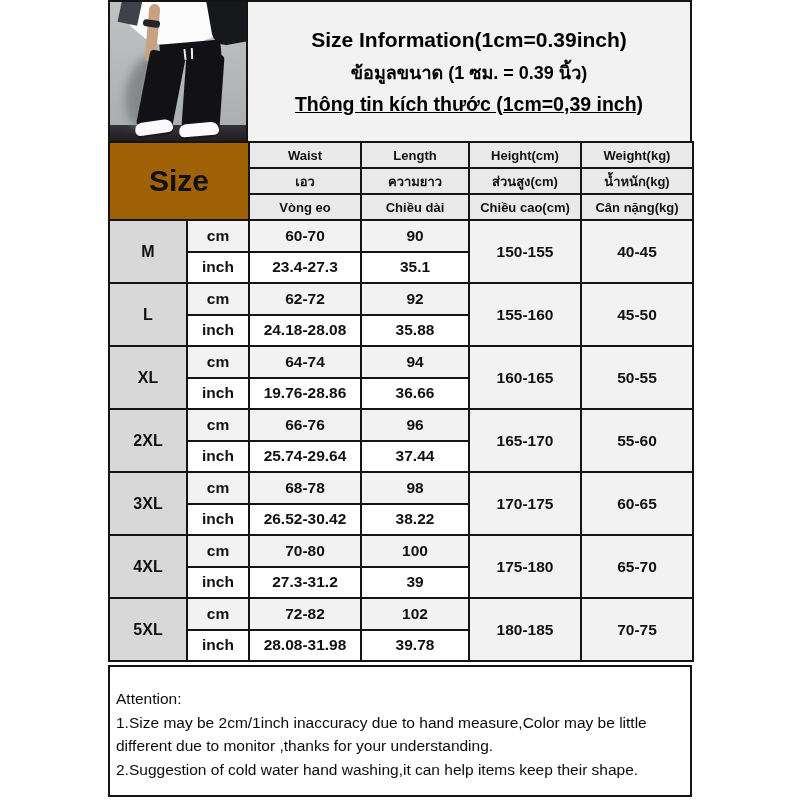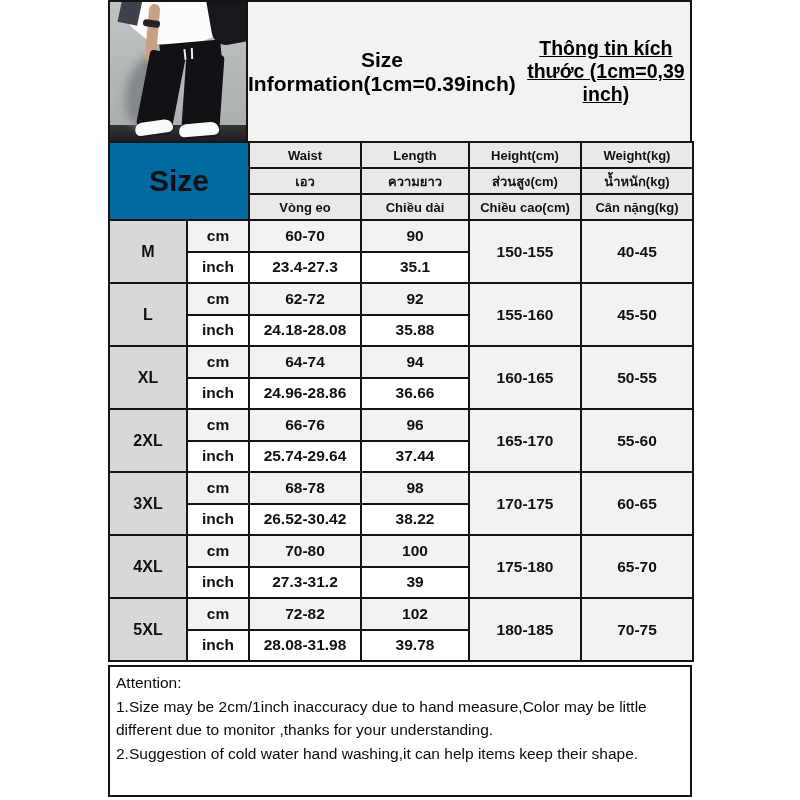--- a/index.html
+++ b/index.html
@@ -28,49 +28,49 @@
   .ph-waist{left:50px;top:40px;width:61px;height:18px;background:#121216;transform:rotate(-5deg);}
   .ph-leg-left{left:33px;top:50px;width:36px;height:77px;background:#121216;transform:rotate(11deg);border-radius:4px;}
   .ph-leg-right{left:74px;top:52px;width:38px;height:75px;background:#121216;transform:rotate(4deg);border-radius:4px;}
   .ph-string1{left:74px;top:47px;width:2px;height:11px;background:#ececec;transform:rotate(-6deg);}
   .ph-string2{left:81px;top:46px;width:2px;height:11px;background:#ececec;transform:rotate(-2deg);}
   .ph-shoe-left{left:25px;top:119px;width:38px;height:13px;background:#fafafa;border-radius:9px 10px 6px 6px;transform:rotate(-8deg);box-shadow:0 2px 0 rgba(0,0,0,.3);}
   .ph-shoe-right{left:69px;top:121px;width:40px;height:13px;background:#fafafa;border-radius:9px 10px 6px 6px;transform:rotate(-5deg);box-shadow:0 2px 0 rgba(0,0,0,.3);}
 
   .title-box{
     flex:1;margin-left:-2px;box-sizing:border-box;border:2px solid #141414;
-    background:#f2f2f2;display:flex;flex-direction:row;
+    background:#f2f2f2;display:flex;flex-direction:column;
     align-items:center;justify-content:center;gap:6px;text-align:center;
   }
   .t-en{font-size:21px;font-weight:bold;letter-spacing:0;}
   .t-th{font-size:18px;font-weight:bold;}
   .t-vi{font-size:19.5px;font-weight:bold;text-decoration:underline;}
 
   
   table.size-table{
     width:584px;margin-top:-2px;border-collapse:collapse;table-layout:fixed;
   }
   .size-table td{
     border:2px solid #141414;text-align:center;vertical-align:middle;
     padding:0;font-weight:bold;color:#111;overflow:hidden;white-space:nowrap;
   }
   tr.hrow{height:26px;}
   tr.drow{height:31.5px;}
   .hd{background:#e9e9e9;font-size:13px;}
-  .corner{background:#0369a1;font-size:30px;font-weight:bold;margin-left:48px;}
+  .corner{background:#a16207;font-size:30px;font-weight:bold;margin-left:48px;}
   .slabel{background:#d8d8d8;font-size:16px;}
   .unit{font-size:15.5px;margin-left:24px;}
   .bg-cm{background:#f2f2f2;}
   .bg-inch{background:#ffffff;}
   .val{font-size:15.5px;}
 
   
   .attention{
     margin-top:3px;box-sizing:border-box;border:2px solid #141414;
-    height:132px;padding:4px 6px;background:#fff;
+    height:132px;padding:20px 6px;background:#fff;
     font-size:15.5px;font-weight:normal;line-height:1.53;color:#0b0b0b;
   }
 </style>
 </head>
 <body>
 
 <div class="sheet">
 
   <div class="top-row">
     <div class="photo">
@@ -84,20 +84,21 @@
       <div class="ph-waist"></div>
       <div class="ph-leg-left"></div>
       <div class="ph-leg-right"></div>
       <div class="ph-string1"></div>
       <div class="ph-string2"></div>
       <div class="ph-shoe-left"></div>
       <div class="ph-shoe-right"></div>
     </div>
     <div class="title-box">
       <div class="t-en">Size Information(1cm=0.39inch)</div>
+      <div class="t-th">ข้อมูลขนาด (1 ซม. = 0.39 นิ้ว)</div>
       <div class="t-vi">Thông tin kích thước (1cm=0,39 inch)</div>
     </div>
   </div>
 
   <table class="size-table">
     <colgroup>
       <col style="width:78px">
         <col style="width:62px">
         <col style="width:112px">
       <col style="width:108px">
@@ -162,21 +163,21 @@
       <tr class="drow">
         <td class="slabel" rowspan="2">XL</td>
         <td class="unit bg-cm">cm</td>
         <td class="val bg-cm">64-74</td>
         <td class="val bg-cm">94</td>
         <td class="val bg-cm" rowspan="2">160-165</td>
         <td class="val bg-cm" rowspan="2">50-55</td>
       </tr>
       <tr class="drow">
         <td class="unit bg-inch">inch</td>
-        <td class="val bg-inch">24.96-28.86</td>
+        <td class="val bg-inch">19.76-28.86</td>
         <td class="val bg-inch">36.66</td>
       </tr>
     </tbody>
 
     <tbody>
       <tr class="drow">
         <td class="slabel" rowspan="2">2XL</td>
         <td class="unit bg-cm">cm</td>
         <td class="val bg-cm">66-76</td>
         <td class="val bg-cm">96</td>

